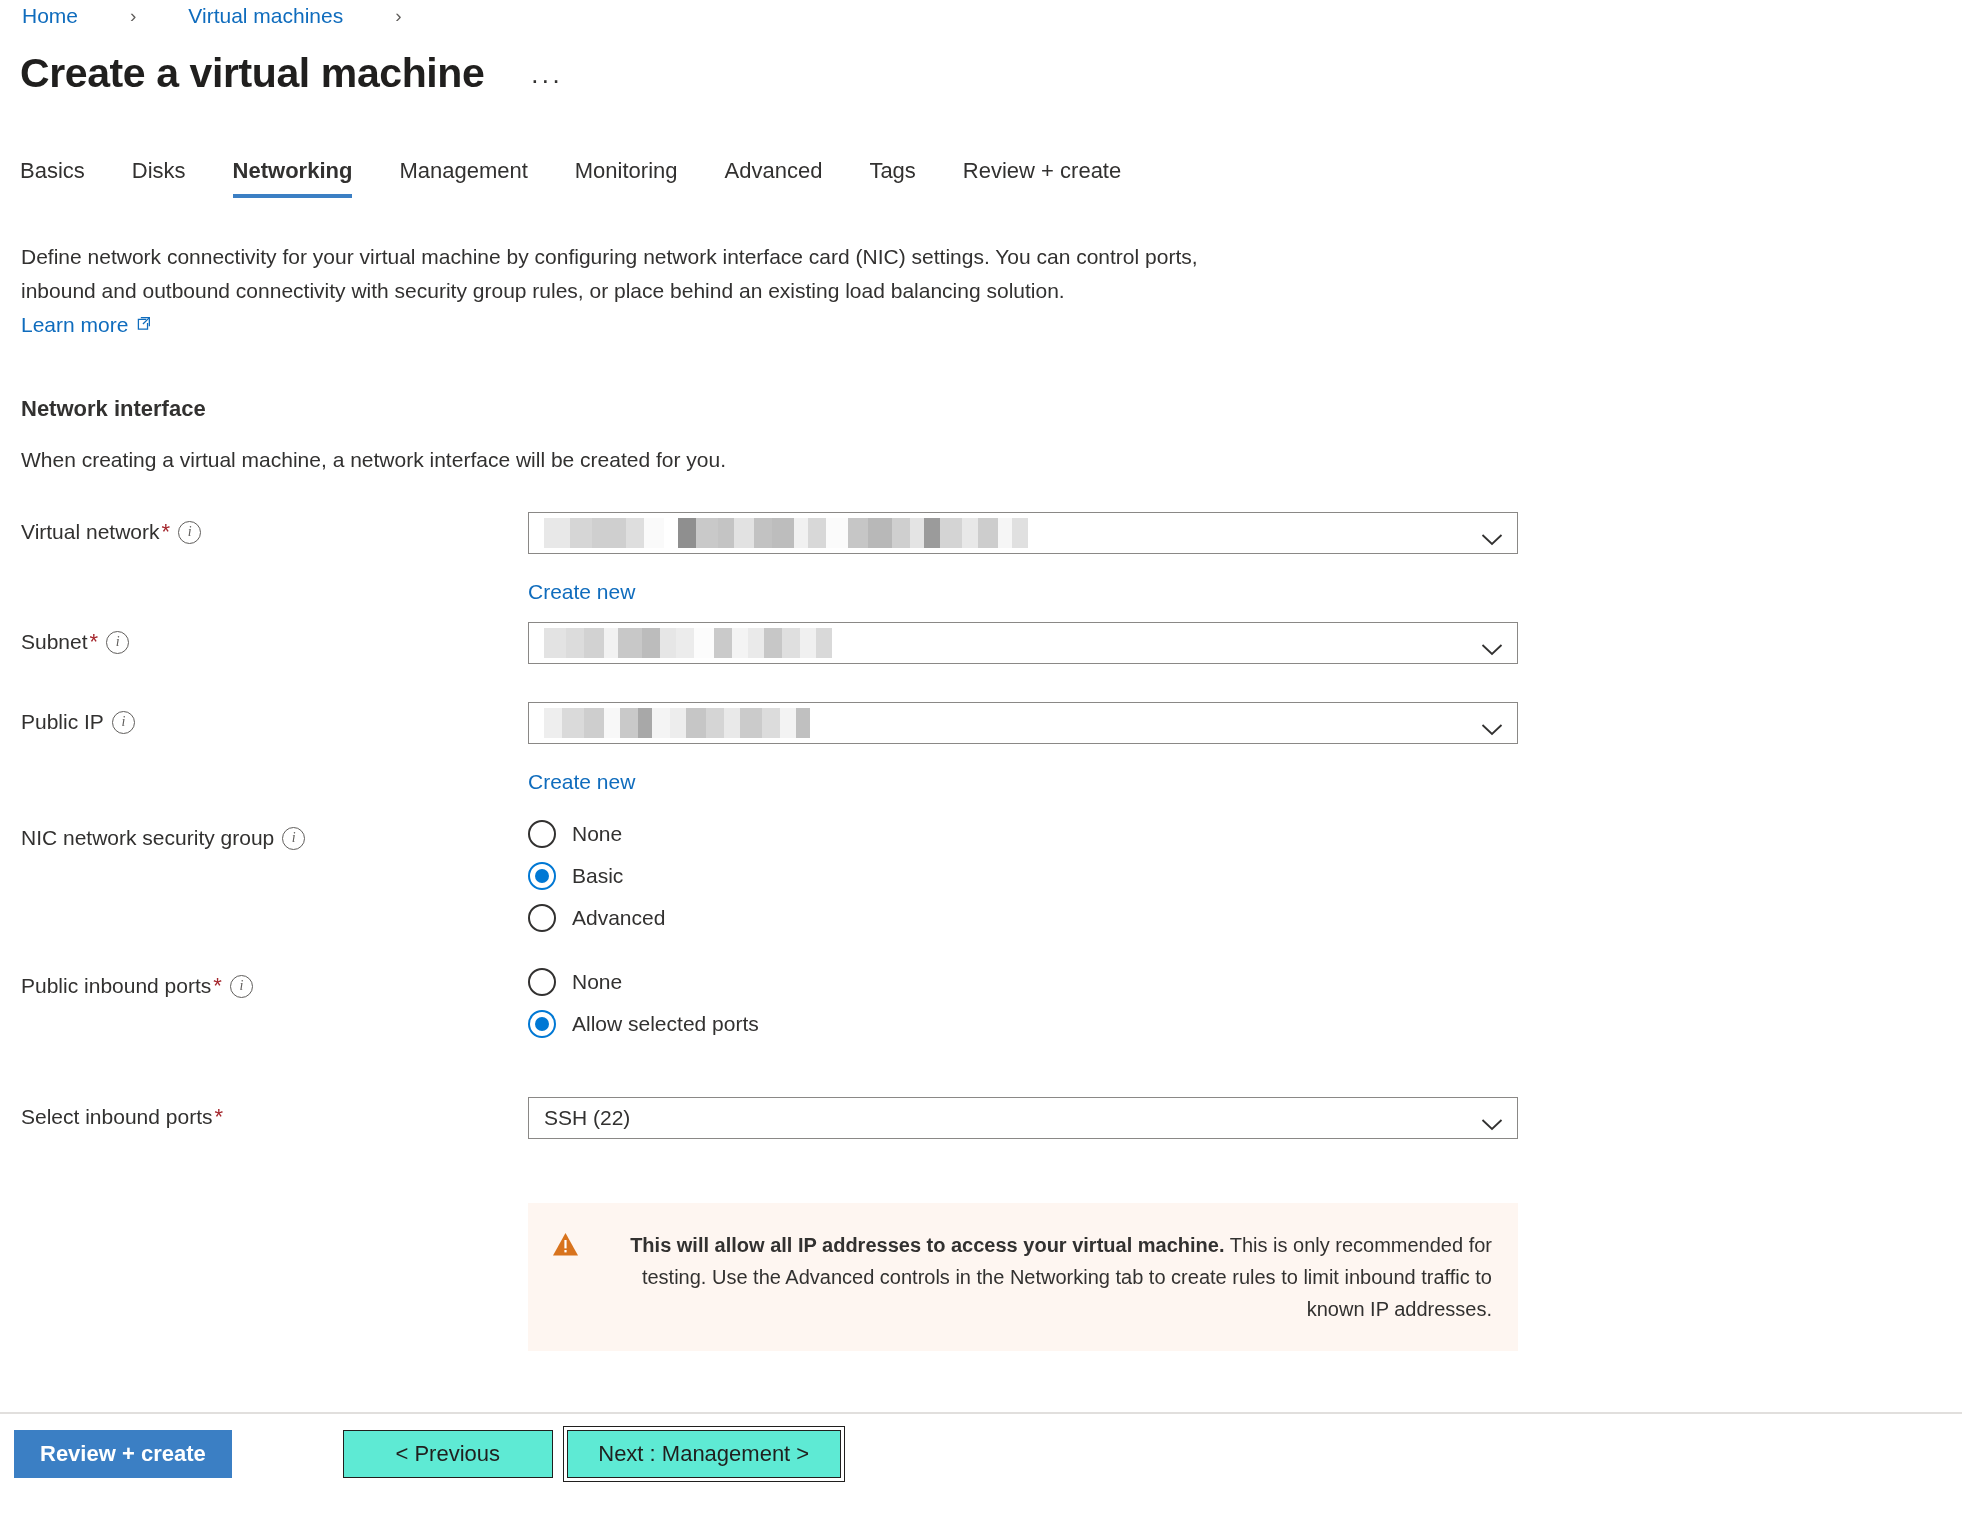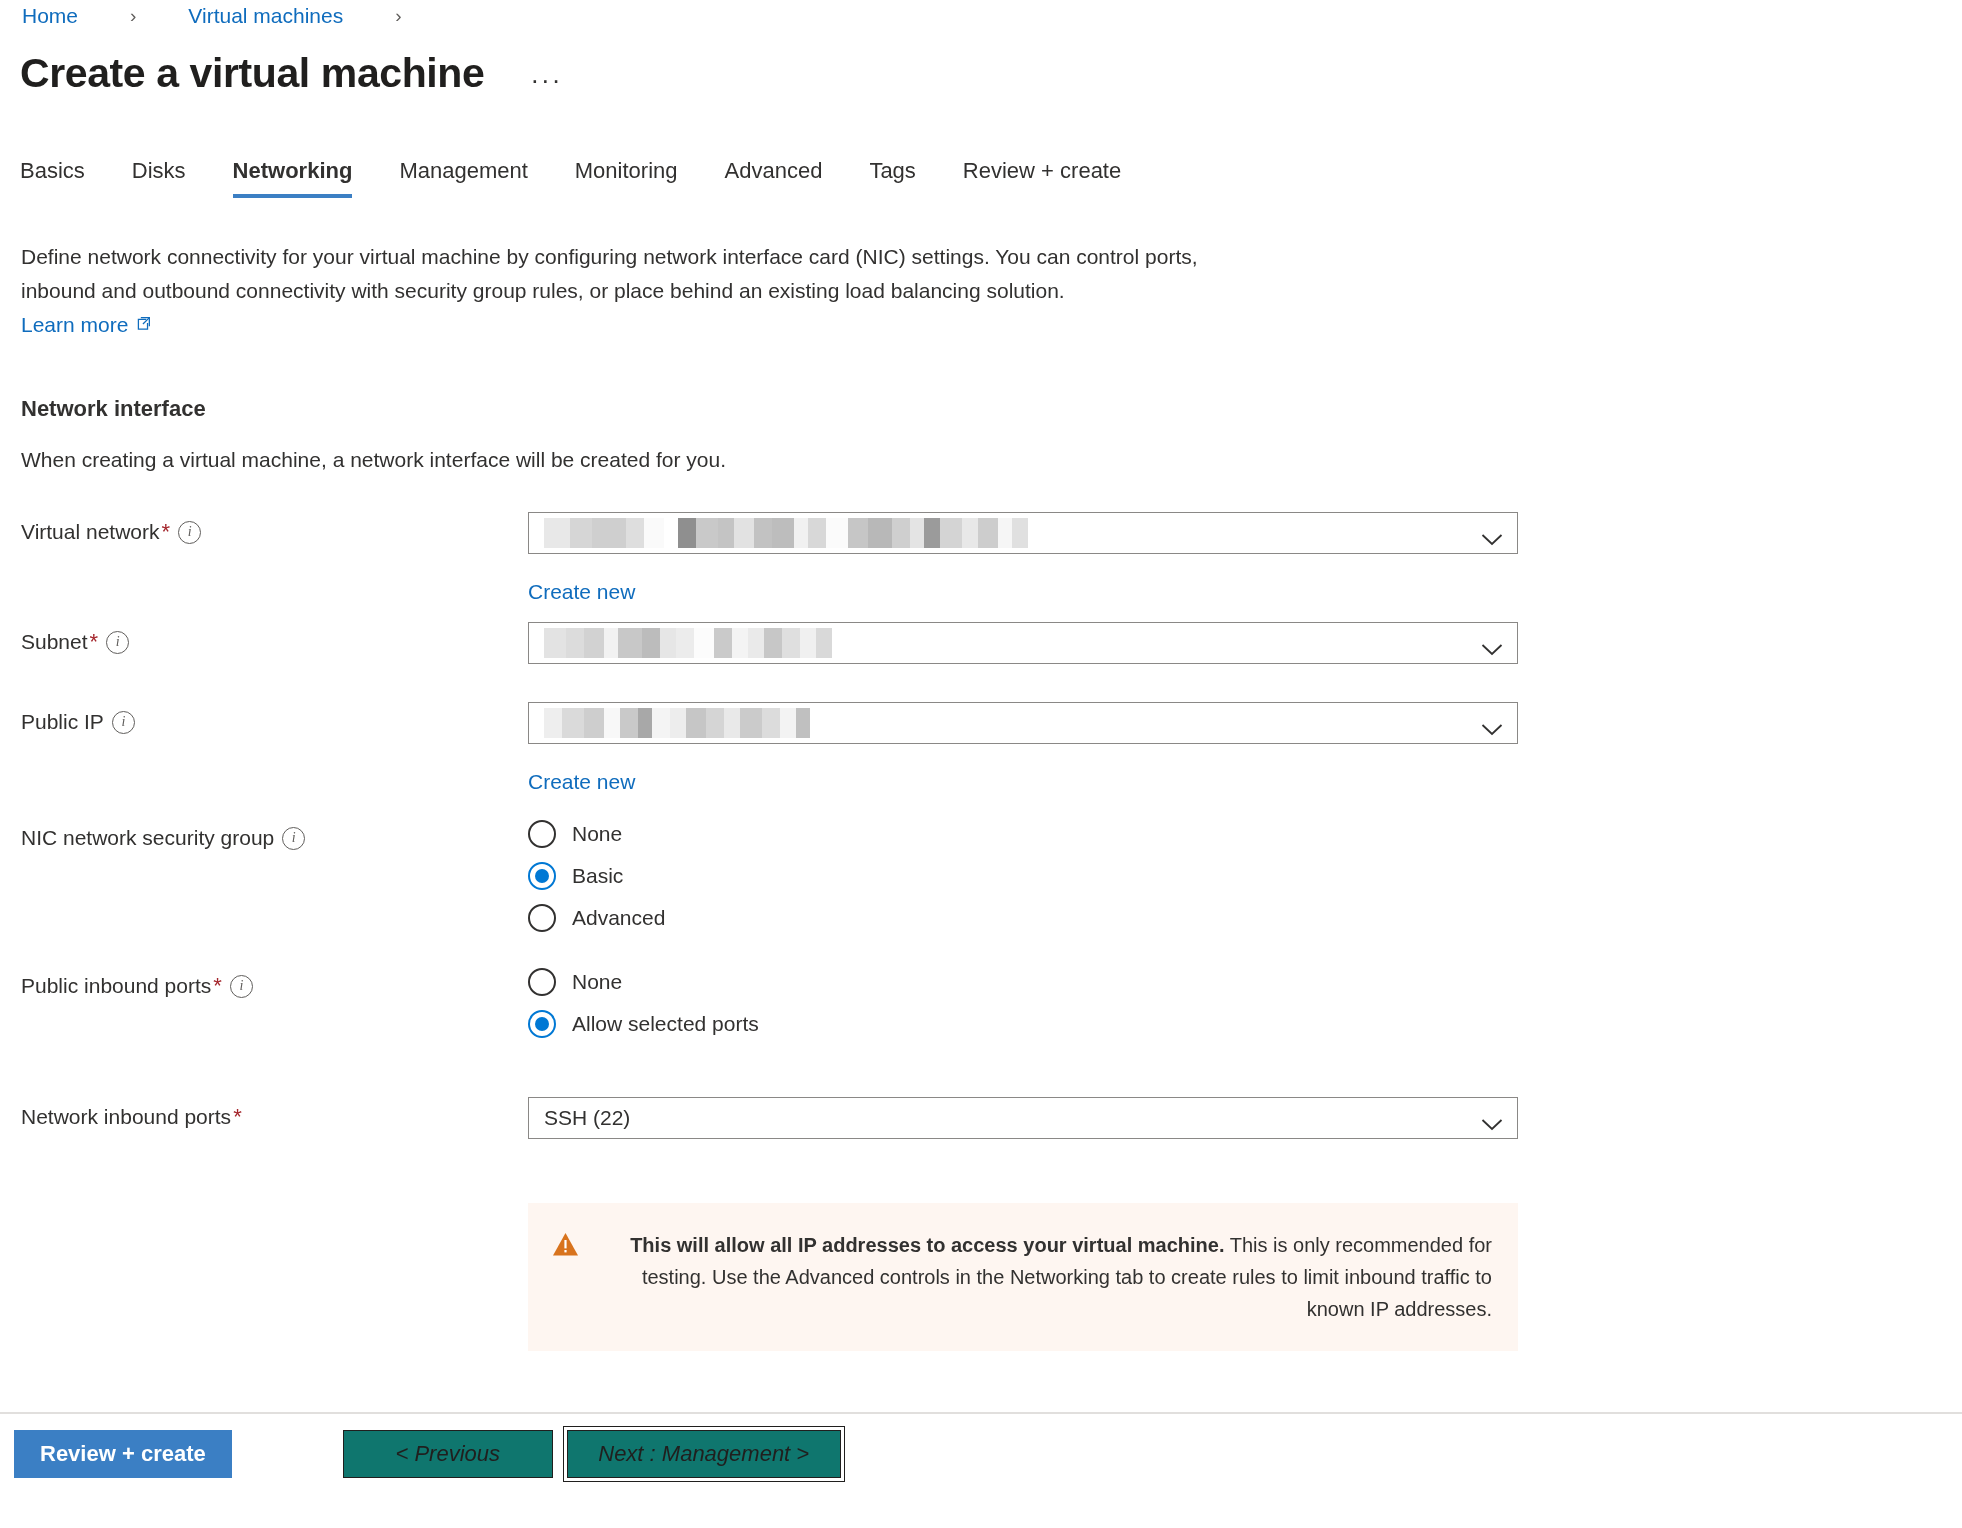--- a/index.html
+++ b/index.html
@@ -303,33 +303,32 @@
     font-weight: bold;
     height: 48px;
     padding: 0 26px;
     border: none;
     display: flex;
     align-items: center;
     cursor: pointer;
     font-family: "Liberation Sans", sans-serif;
   }
   .btn-secondary {
-    background: #0f766e;
+    background: #5eead4;
     color: #201f1e;
     font-size: 22px;
     height: 48px;
     padding: 0 26px;
     border: 1.6px solid #201f1e;
     display: flex;
     align-items: center;
     justify-content: center;
     cursor: pointer;
     font-family: "Liberation Sans", sans-serif;
     box-sizing: border-box;
-    font-style: italic;
   }
   .btn-prev { margin-left: 111px; min-width: 210px; }
   .btn-next {
     margin-left: 14px;
     min-width: 274px;
     outline: 1.6px solid #201f1e;
     outline-offset: 3px;
   }
 </style>
 </head>
@@ -528,21 +527,21 @@
       </div>
       <div class="radio-item">
         <span class="radio checked"></span>
         <span class="radio-label">Allow selected ports</span>
       </div>
     </div>
   </div>
 
   <div class="row" style="height:62px;">
     <div class="label">
-      <span>Network inbound ports</span>
+      <span>Select inbound ports</span>
       <span class="req">*</span>
     </div>
     <div class="field-col">
       <div class="dropdown">
         <span>SSH (22)</span>
         <span class="chev">
           <svg width="22" height="13" viewBox="0 0 22 13">
               <path d="M1.5 2 L11 11 L20.5 2" fill="none" stroke="#323130" stroke-width="1.8"></path>
             </svg>
         </span>

